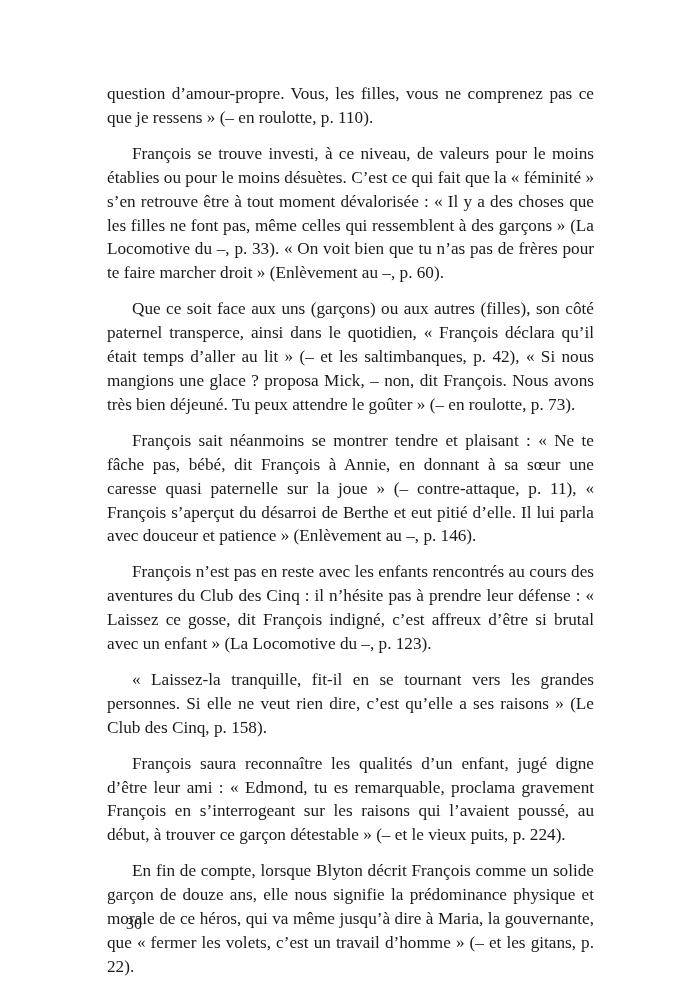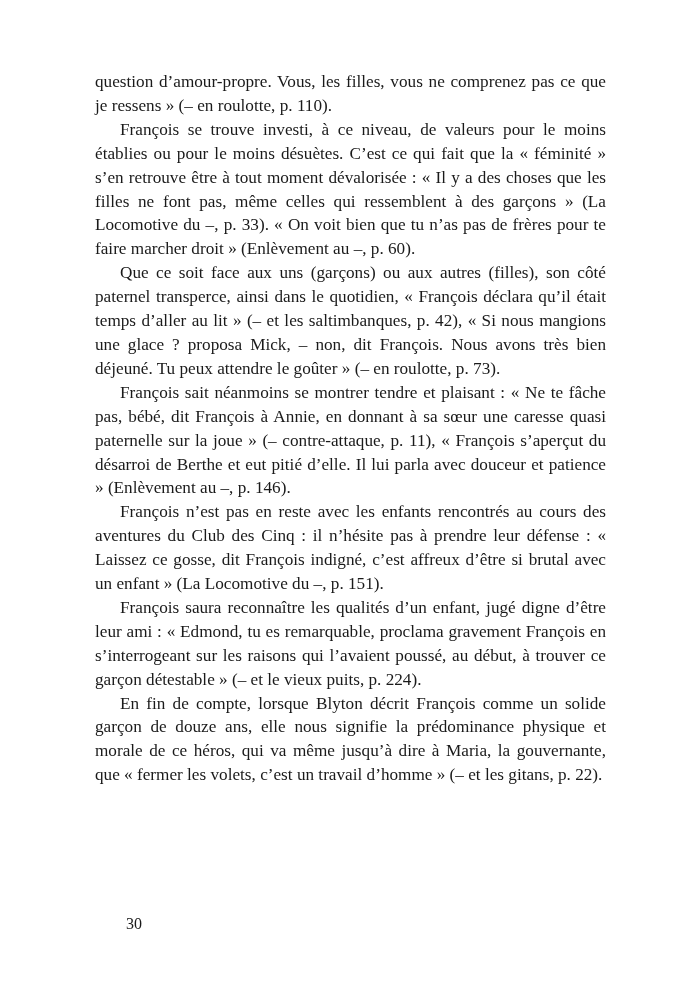--- a/index.html
+++ b/index.html
@@ -17,21 +17,21 @@
     position: absolute;
     left: 95px;
     top: 70px;
     width: 511px;
     font-family: "Liberation Serif", "DejaVu Serif", serif;
     font-size: 17.2px;
     line-height: 23.9px;
     color: #1a1a1a;
   }
   .para {
-    margin: 0;
+    margin: 12px;
     text-align: justify;
     text-indent: 25px;
     hyphens: none;
   }
   .para.continued {
     text-indent: 0;
   }
   .page-number {
     position: absolute;
     left: 95px;
@@ -44,18 +44,19 @@
   }
 </style>
 </head>
 <body>
 
 <div class="page">
   <p class="para continued">question d’amour-propre. Vous, les filles, vous ne comprenez pas ce que je ressens » (– en roulotte, p. 110).</p>
   <p class="para">François se trouve investi, à ce niveau, de valeurs pour le moins établies ou pour le moins désuètes. C’est ce qui fait que la « féminité » s’en retrouve être à tout moment dévalorisée : « Il y a des choses que les filles ne font pas, même celles qui ressemblent à des garçons » (La Locomotive du –, p. 33). « On voit bien que tu n’as pas de frères pour te faire marcher droit » (Enlèvement au –, p. 60).</p>
   <p class="para">Que ce soit face aux uns (garçons) ou aux autres (filles), son côté paternel transperce, ainsi dans le quotidien, « François déclara qu’il était temps d’aller au lit » (– et les saltimbanques, p. 42), « Si nous mangions une glace ? proposa Mick, – non, dit François. Nous avons très bien déjeuné. Tu peux attendre le goûter » (– en roulotte, p. 73).</p>
   <p class="para">François sait néanmoins se montrer tendre et plaisant : « Ne te fâche pas, bébé, dit François à Annie, en donnant à sa sœur une caresse quasi paternelle sur la joue » (– contre-attaque, p. 11), « François s’aperçut du désarroi de Berthe et eut pitié d’elle. Il lui parla avec douceur et patience » (Enlèvement au –, p. 146).</p>
-  <p class="para">François n’est pas en reste avec les enfants rencontrés au cours des aventures du Club des Cinq : il n’hésite pas à prendre leur défense : « Laissez ce gosse, dit François indigné, c’est affreux d’être si brutal avec un enfant » (La Locomotive du –, p. 151).</p>
+  <p class="para">François n’est pas en reste avec les enfants rencontrés au cours des aventures du Club des Cinq : il n’hésite pas à prendre leur défense : « Laissez ce gosse, dit François indigné, c’est affreux d’être si brutal avec un enfant » (La Locomotive du –, p. 123).</p>
+  <p class="para">« Laissez-la tranquille, fit-il en se tournant vers les grandes personnes. Si elle ne veut rien dire, c’est qu’elle a ses raisons » (Le Club des Cinq, p. 158).</p>
   <p class="para">François saura reconnaître les qualités d’un enfant, jugé digne d’être leur ami : « Edmond, tu es remarquable, proclama gravement François en s’interrogeant sur les raisons qui l’avaient poussé, au début, à trouver ce garçon détestable » (– et le vieux puits, p. 224).</p>
   <p class="para">En fin de compte, lorsque Blyton décrit François comme un solide garçon de douze ans, elle nous signifie la prédominance physique et morale de ce héros, qui va même jusqu’à dire à Maria, la gouvernante, que « fermer les volets, c’est un travail d’homme » (– et les gitans, p. 22).</p>
 </div>
 
 <div class="page-number">30</div>
 
 </body></html>

